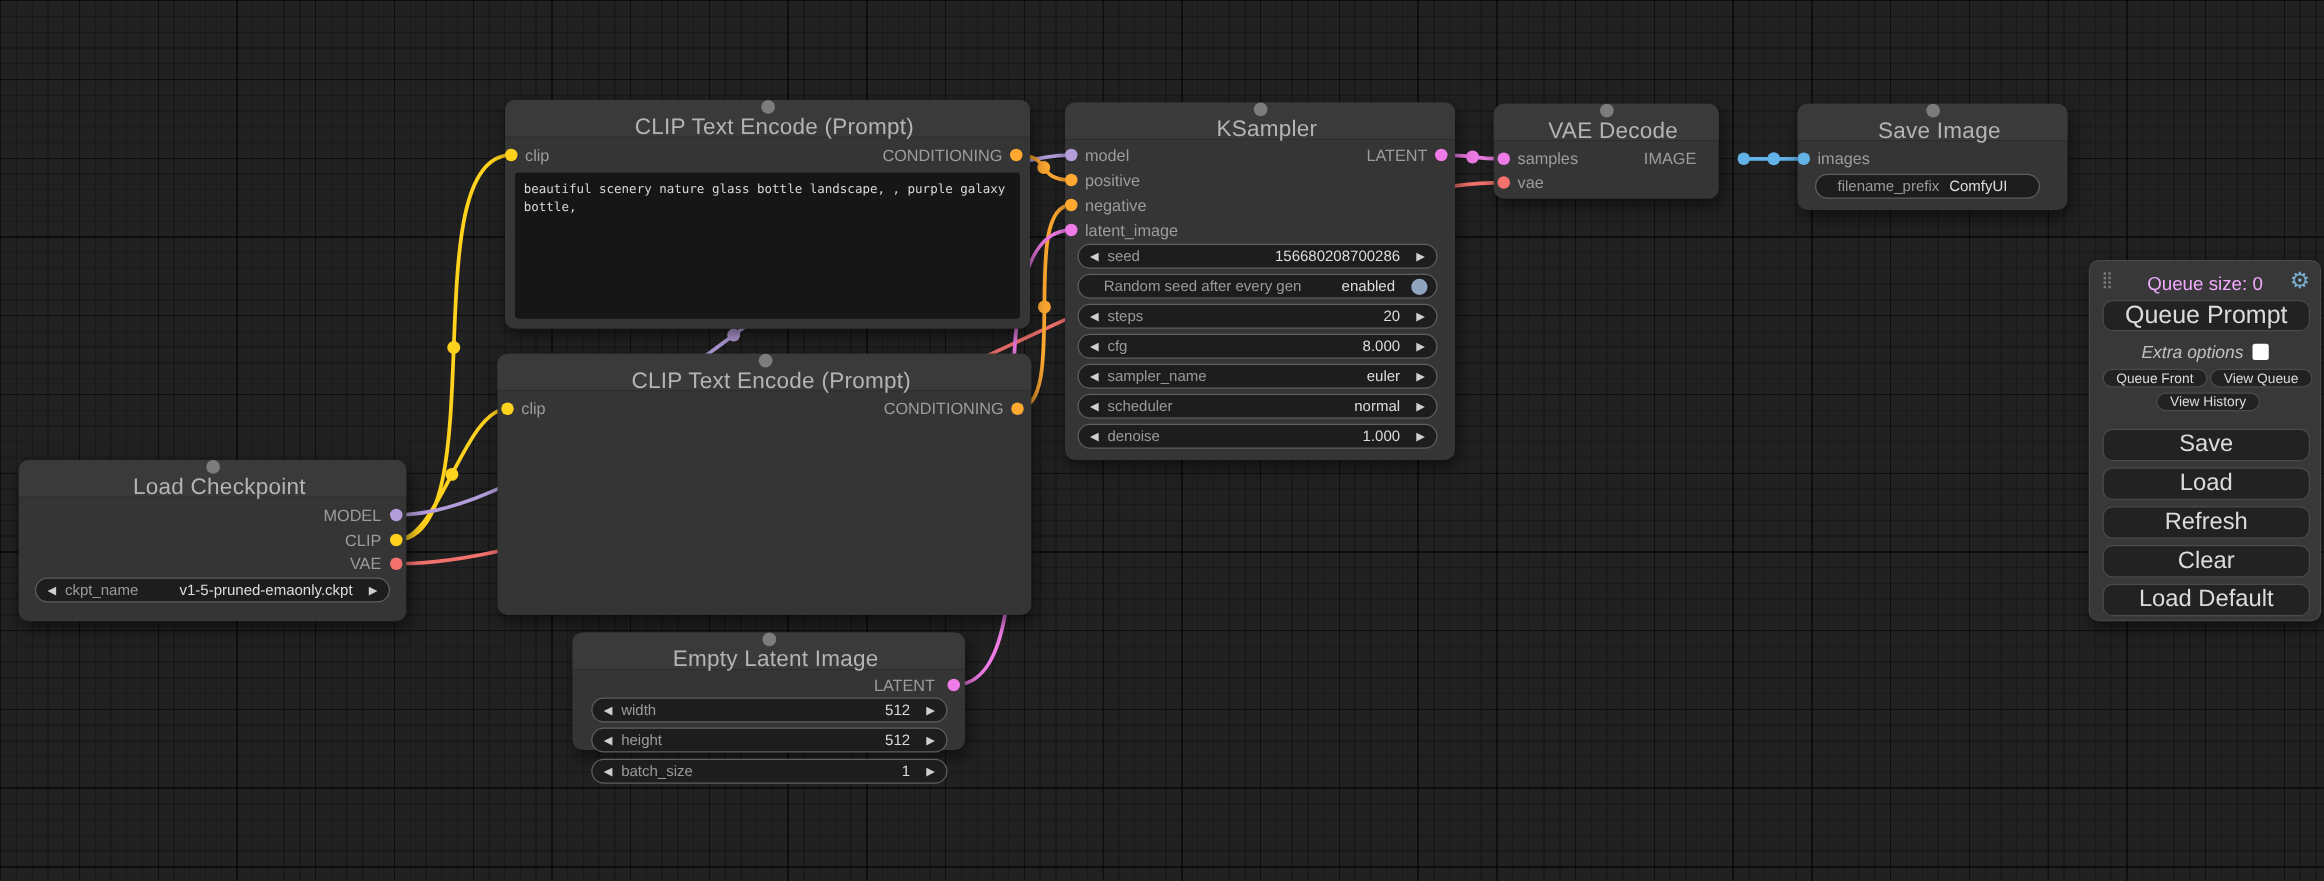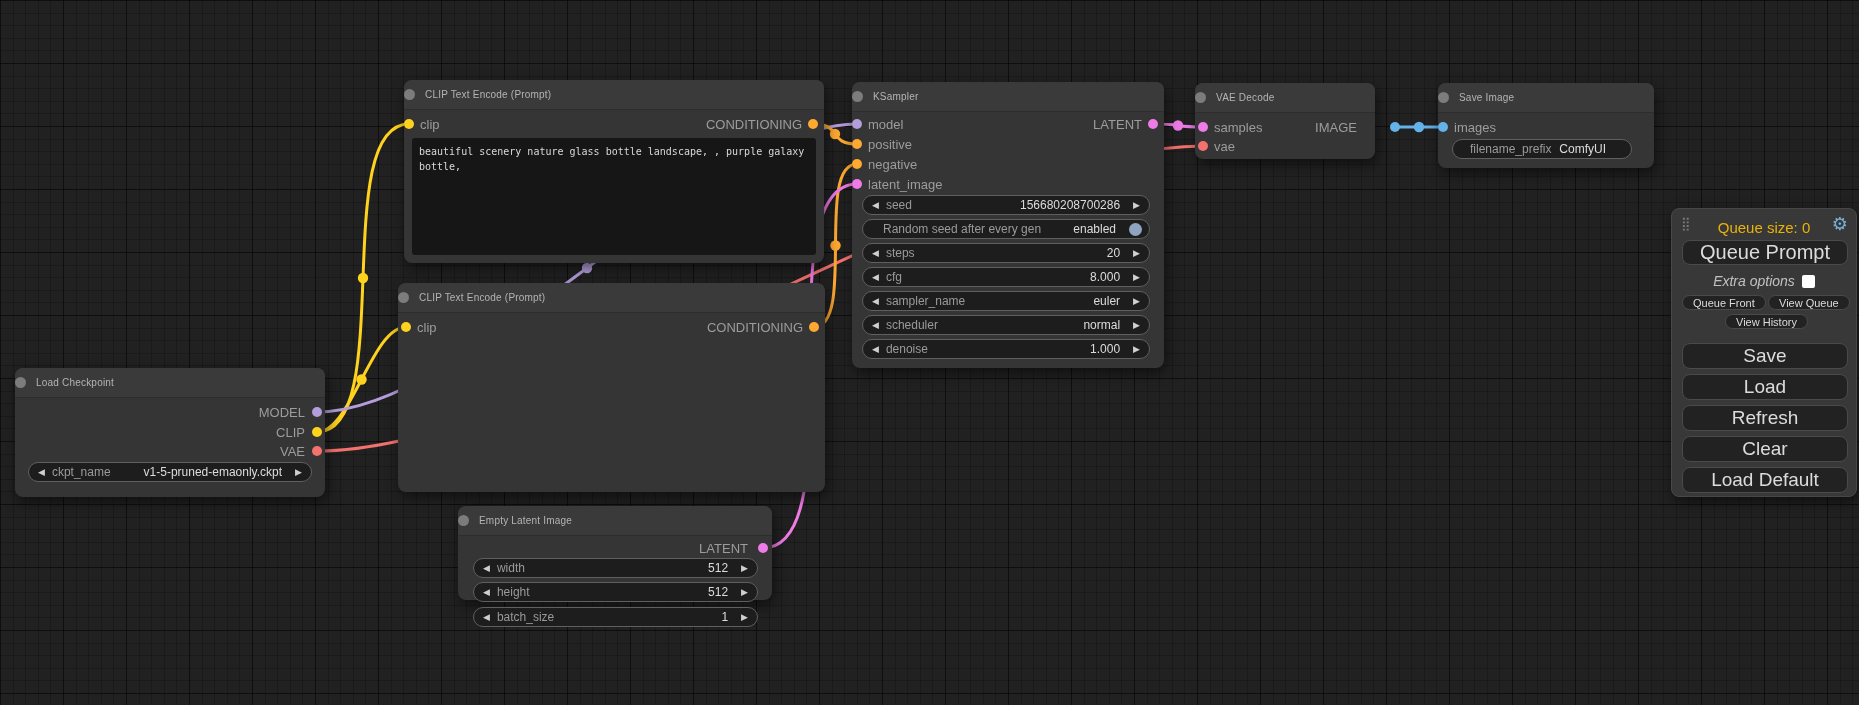--- a/index.html
+++ b/index.html
@@ -15,23 +15,23 @@
     position:relative;
   }
   #wires { position:absolute; left:0; top:0; z-index:1; }
   .node {
     position:absolute; z-index:2;
     background:#353535; border-radius:8px;
     box-shadow:2px 5px 14px rgba(0,0,0,.55);
   }
   .node-title {
     height:30px; display:flex; align-items:center;
-    font-size:10px; color:#b4b4b4;
+    padding-left:11px; font-size:18px; color:#b4b4b4;
     background:#3a3a3a; border-radius:8px 8px 0 0;
-    border-bottom:1px solid #2d2d2d; letter-spacing:.2px;
+    border-bottom:1px solid #2d2d2d; letter-spacing:.2px;flex-direction:column;
   }
   .tdot { width:11px; height:11px; border-radius:50%; background:#7c7c7c; margin-right:10px; flex:0 0 auto; }
   .dot {
     position:absolute; width:10px; height:10px; border-radius:50%;
     transform:translate(-50%,-50%); z-index:3;
   }
   .slot {
     position:absolute; transform:translateY(-50%);
     font-size:13px; color:#9c9c9c; white-space:nowrap;
   }
@@ -52,21 +52,21 @@
     white-space:pre-wrap; word-break:break-word; overflow:hidden;
   }
   
   .menu {
     position:absolute; z-index:4; left:1671px; top:208px; width:186px; height:289px;
     background:#383838; border:1px solid #474747; border-radius:8px;
     box-shadow:2px 5px 14px rgba(0,0,0,.55);
   }
   .menu-header { position:absolute; left:0; top:7px; width:100%; height:22px; }
   .drag-handle { position:absolute; left:9px; top:1px; color:#7a7a7a; font-size:13px; line-height:1; cursor:move; }
-  .queue-size { position:absolute; width:100%; text-align:center; top:3px; font-size:15px; color:#eab308; }
+  .queue-size { position:absolute; width:100%; text-align:center; top:3px; font-size:15px; color:#f0abfc; }
   .gear { position:absolute; right:8px; top:-1px; font-size:18px; line-height:1; }
   .btn {
     position:absolute; left:10px; width:166px; height:26px;
     background:#222222; border:1px solid #4a4a4a; border-radius:8px;
     color:#dcdcdc; font-size:19px; display:flex; align-items:center; justify-content:center;
     font-family:"Liberation Sans", sans-serif; cursor:pointer;
   }
   .btn.small { height:15px; border-radius:9px; font-size:11px; width:auto; padding:0 10px; }
   .extra-row { position:absolute; left:0; top:64px; width:100%; display:flex; align-items:center; justify-content:center; gap:7px;font-style:italic; }
   .extra-label { font-size:14px; color:#c0c0c0; }

